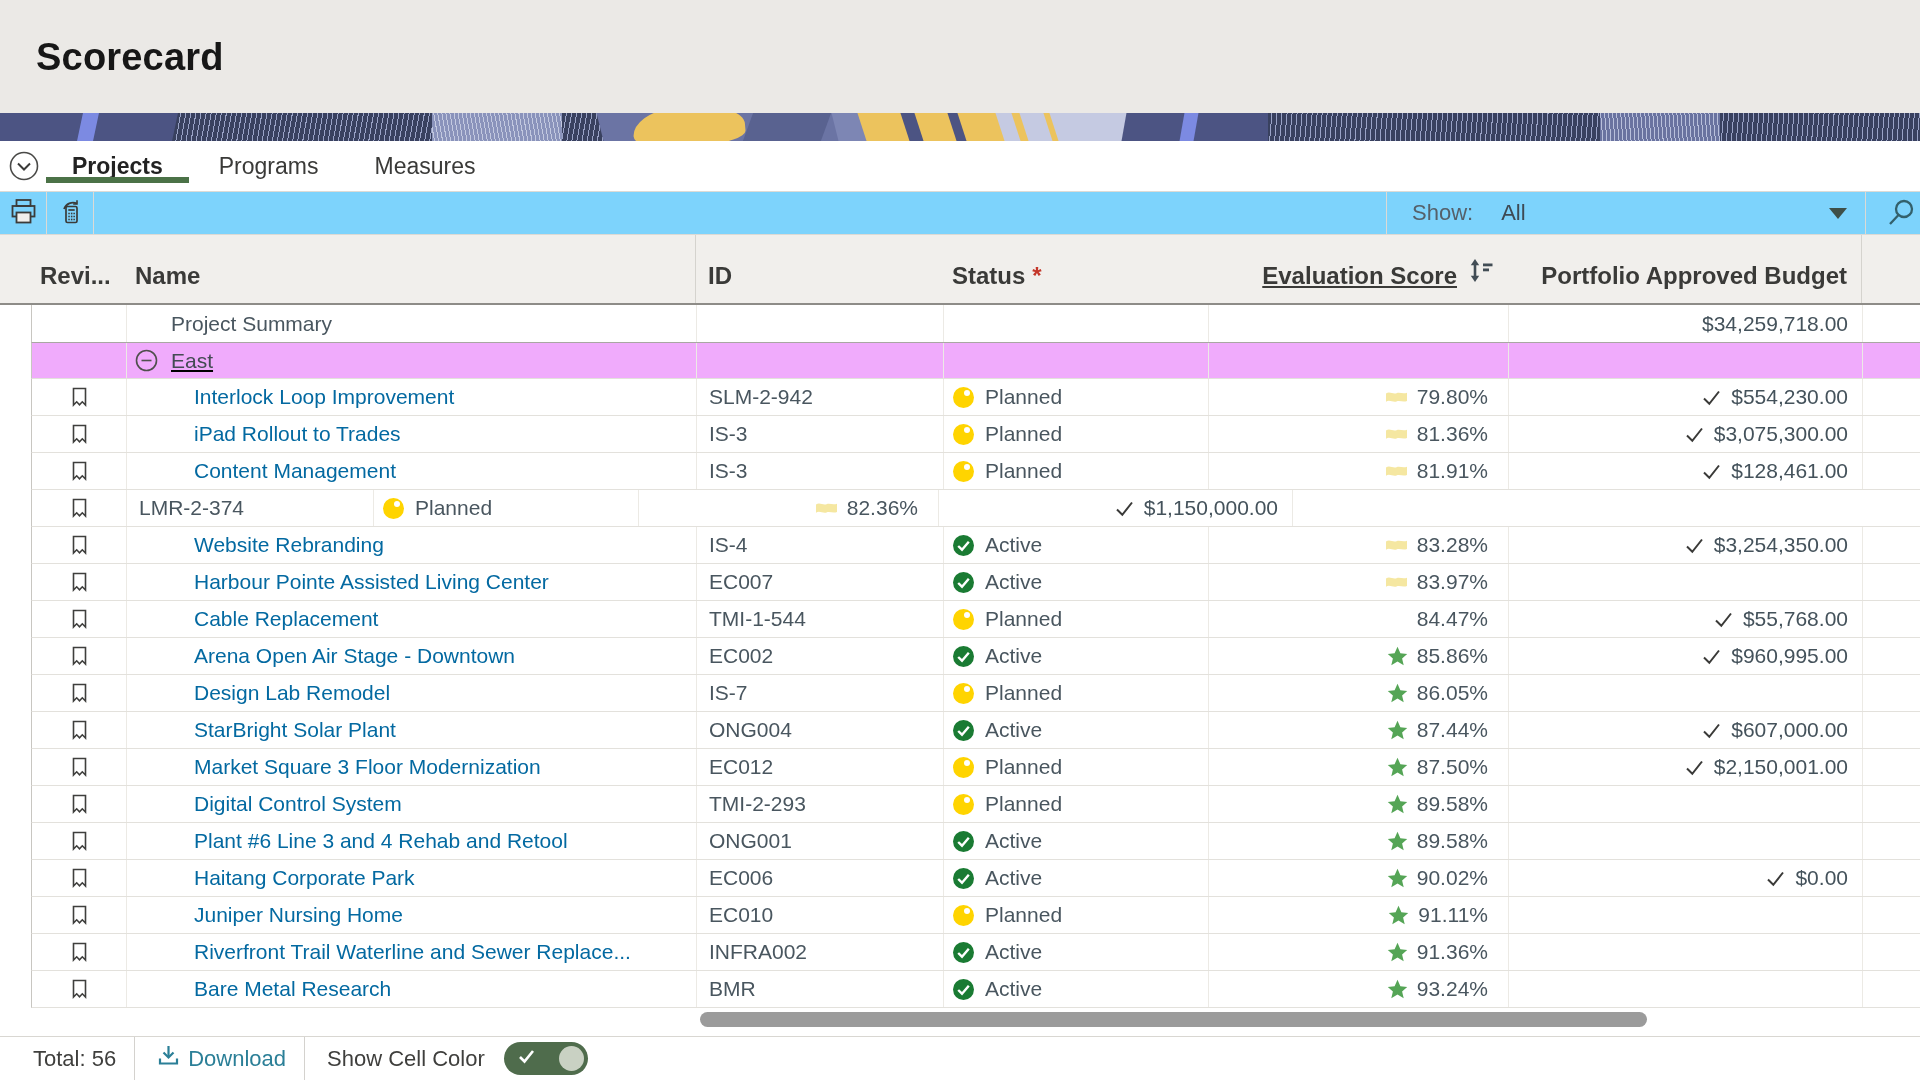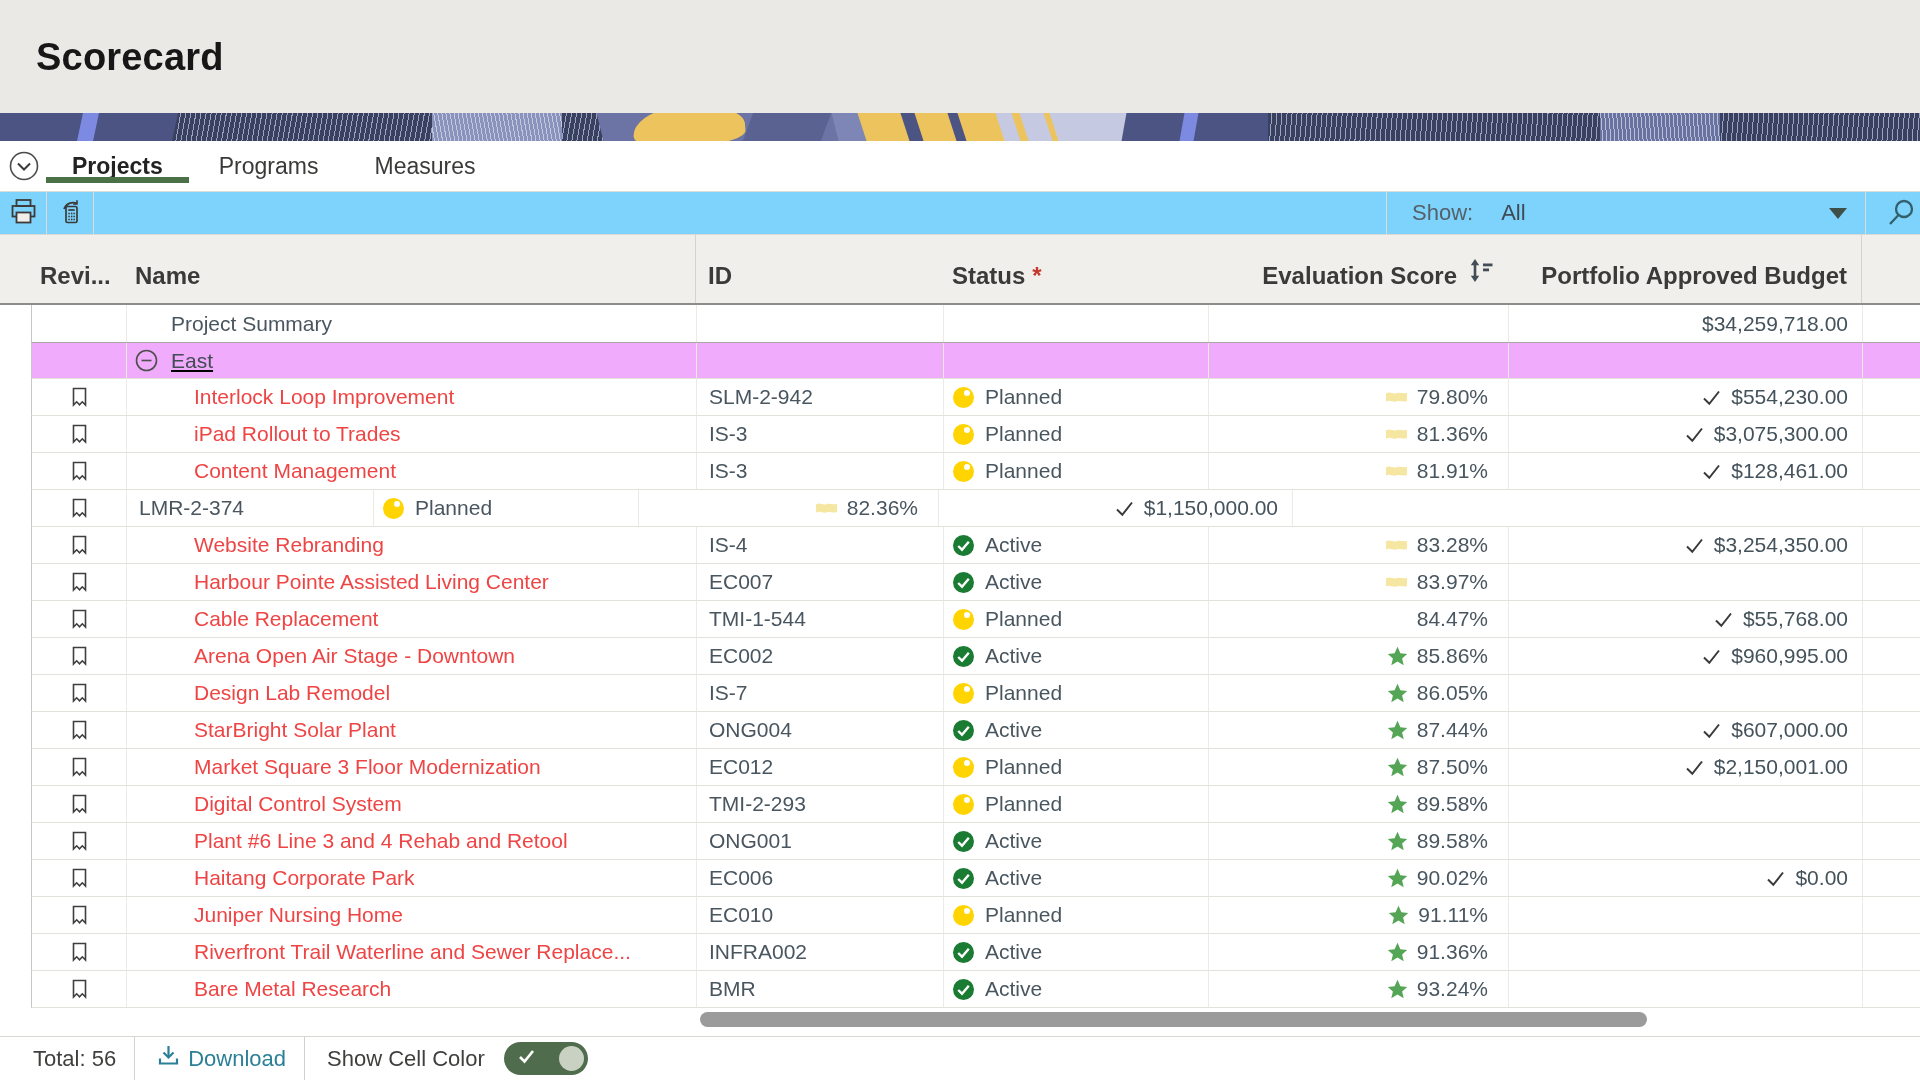--- a/index.html
+++ b/index.html
@@ -51,36 +51,36 @@
   .magnifier { width:38px; height:40px; display:flex; align-items:center; margin-left:16px; flex-shrink:0; cursor:pointer; }
 
   
   .grid-header { position:absolute; left:0; top:235px; width:1920px; height:70px; background:#f1efec; border-bottom:2px solid #8e8c88; display:flex; align-items:flex-end; padding-left:31px; }
   .hc { font-size:24px; font-weight:bold; color:#3a3a38; padding-bottom:13px; display:flex; align-items:flex-end; }
   .hc.right { justify-content:flex-end; }
   .h-flag   { width:95px;  padding-left:9px; overflow:hidden; white-space:nowrap; }
   .h-name   { width:570px; padding-left:9px; border-right:1px solid #d5d3ce; align-self:stretch; align-items:flex-end; }
   .h-id     { width:247px; padding-left:12px; }
   .h-status { width:265px; padding-left:9px; }
-  .h-score  { width:300px; padding-right:14px; }
+  .h-score  { width:300px; padding-right:14px;text-decoration:underline; }
   .h-budget { width:354px; padding-right:14px; border-right:1px solid #d5d3ce; align-self:stretch; align-items:flex-end; }
   .req { color:#c4372a; margin-left:7px; }
   .sort-ic { margin-left:10px; margin-bottom:1px; }
 
   .grid-body { position:absolute; left:0; top:305px; width:1920px; height:703px; overflow:hidden; }
   .row { display:flex; height:37px; margin-left:31px; border-left:1px solid #c8c6c1; border-bottom:1px solid #e3e1dc; background:#fff; }
   .c { display:flex; align-items:center; border-right:1px solid #eceae5; height:100%; font-size:21px; color:#49565f; }
   .c-flag   { width:95px;  justify-content:center; }
   .c-name   { width:570px; padding-left:67px; overflow:hidden; white-space:nowrap; }
   .c-id     { width:247px; padding-left:12px; }
   .c-status { width:265px; padding-left:8px; }
   .c-score  { width:300px; justify-content:flex-end; padding-right:20px; }
   .c-budget { width:354px; justify-content:flex-end; padding-right:14px; color:#44525b; }
   .c-extra  { flex:1; border-right:none; }
-  .link { color:#ef4444; cursor:pointer; }
+  .link { color:#0369a1; cursor:pointer; }
   .row-summary .c-name { padding-left:44px; color:#49565f; }
   .row-summary { border-bottom:none; }
   .row-group { background:#f0abfc; border-top:1px solid #a9a7a3;text-decoration:underline; }
   .row-group .c { color:#434b53; }
   .row-group .c-name { padding-left:7px; }
   .grp-label { margin-left:12px; }
   .st-ic { display:inline-flex; margin-right:10px; }
   .sc-ic { display:inline-flex; margin-right:9px; }
   .bd-check { display:inline-flex; margin-right:9px; }
   .rev-flag { display:inline-flex; cursor:pointer; }

